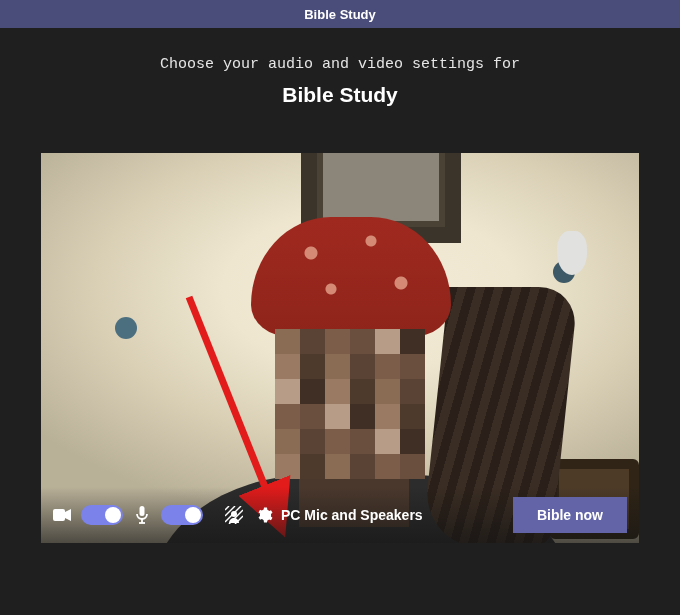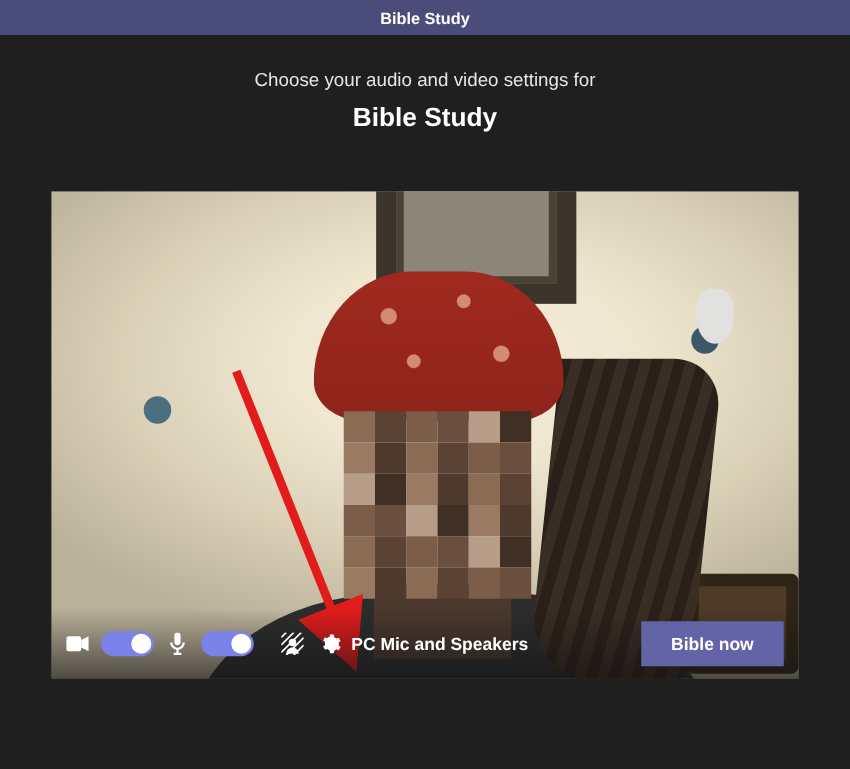--- a/index.html
+++ b/index.html
@@ -21,20 +21,21 @@
     color: #ffffff;
   }
   .header {
     text-align: center;
     padding-top: 28px;
   }
   .header .prompt {
     font-size: 15px;
     color: #e6e6e6;
     font-weight: 400;
+    font-family: Liberation Mono, monospace;
   }
   .header .meeting-name {
     font-size: 21px;
     font-weight: 700;
     color: #ffffff;
     margin-top: 10px;
   }
   .preview-wrap {
     position: relative;
     width: 598px;

